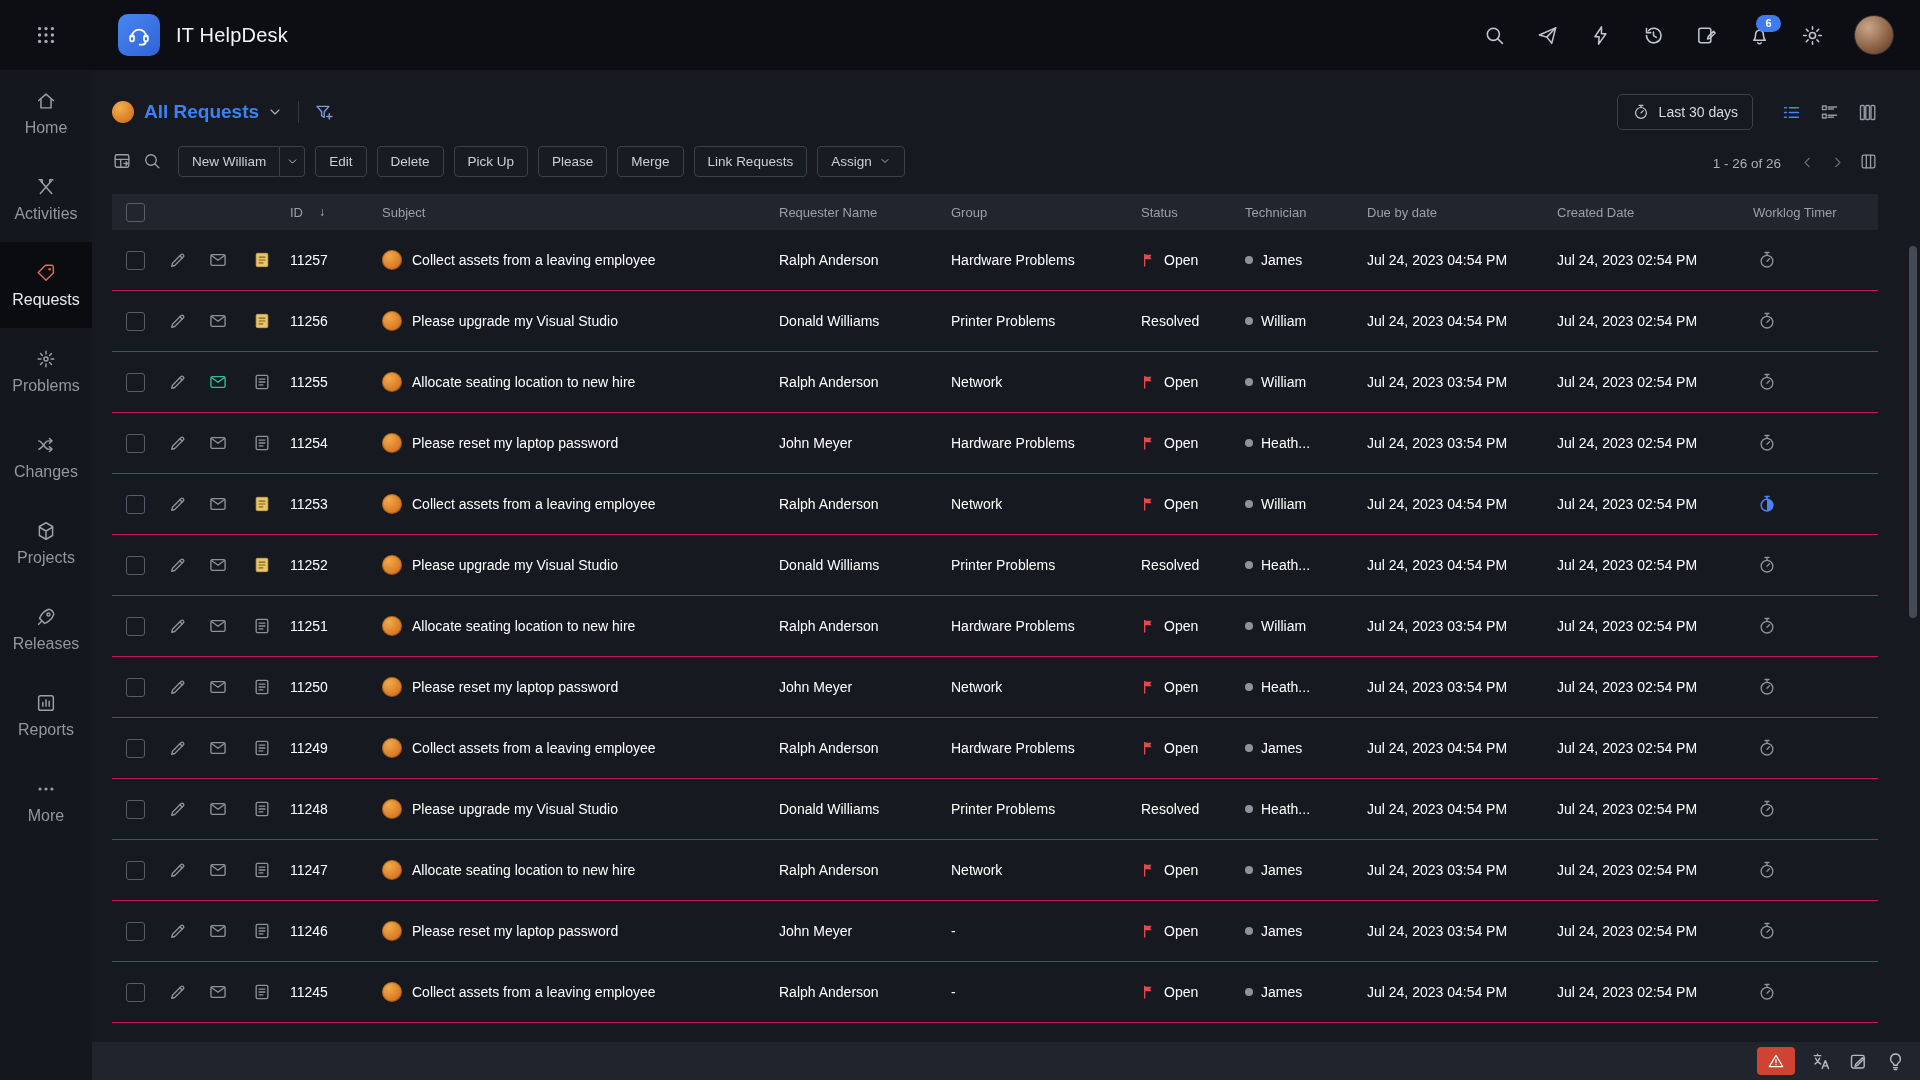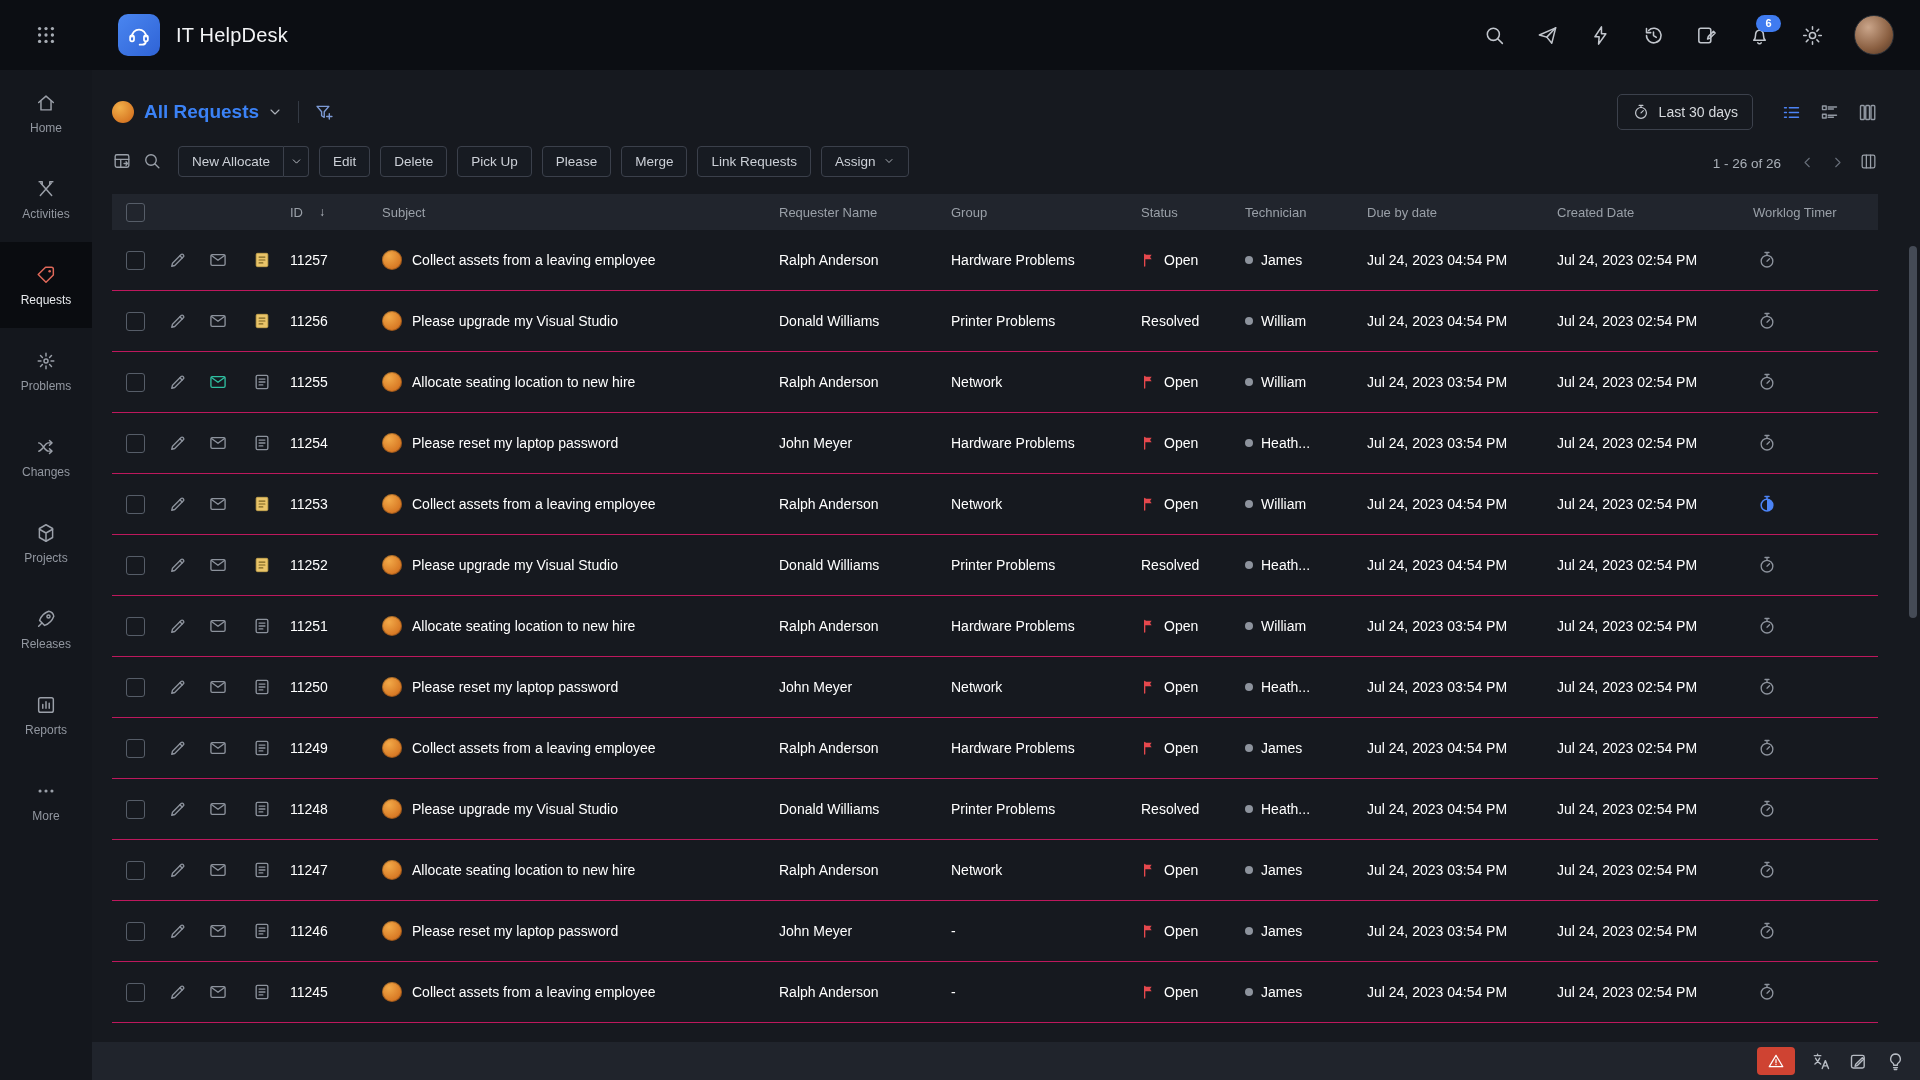--- a/index.html
+++ b/index.html
@@ -3,21 +3,21 @@
 <meta charset="utf-8">
 <style>
   html,body{margin:0;padding:0}
   body{width:1920px;height:1080px;overflow:hidden;background:#0c0e13;font-family:"Liberation Sans",sans-serif}
   svg{display:block}
   .app{display:flex;width:1920px;height:1080px}
   
   .sidebar{width:92px;flex-shrink:0;background:#14171d;display:flex;flex-direction:column;z-index:2}
   .launcher{height:70px;background:#0c0e13;display:flex;align-items:center;justify-content:center;color:#a7acb4;cursor:pointer}
   .launcher svg{width:22px;height:22px}
-  .nav-item{height:86px;display:flex;flex-direction:column;align-items:center;justify-content:center;gap:7px;color:#9297a0;font-size:12px;cursor:pointer}
+  .nav-item{height:86px;display:flex;flex-direction:column;align-items:center;justify-content:center;gap:7px;color:#9297a0;font-size:16px;cursor:pointer}
   .nav-icon{width:22px;height:22px;color:#9ba0a9}
   .nav-icon svg{width:100%;height:100%}
   .nav-item.active{background:#0a0c10}
   .nav-item.active .nav-icon{color:#e0695a}
   .nav-item.active .nav-label{color:#e7e9ec}
   
   .main{flex:1;display:flex;flex-direction:column;background:#16191f;position:relative;min-width:0}
   .topbar{height:70px;background:#0c0e13;display:flex;align-items:center;padding:0 26px;flex-shrink:0}
   .logo{width:42px;height:42px;border-radius:10px;background:linear-gradient(135deg,#4a86f0,#2f63d6);display:flex;align-items:center;justify-content:center;color:#fff;margin-right:16px;flex-shrink:0}
   .logo svg{width:26px;height:26px}
@@ -326,21 +326,21 @@
               <path d="M14.5 15h4M16.8 12.8l1.7 2.2-1.7 2.2"></path>
             </svg>
           </span>
         <span class="ab-icon first">
             <svg viewBox="0 0 24 24" fill="none" stroke="currentColor" stroke-width="1.6" stroke-linecap="round" stroke-linejoin="round">
               <circle cx="10.8" cy="10.8" r="6.3"></circle>
               <path d="M15.6 15.6l4.6 4.6"></path>
             </svg>
           </span>
         <div class="split">
-          <button class="abtn">New Allocate</button>
+          <button class="abtn">New William</button>
           <span class="caretseg">
               <svg viewBox="0 0 24 24" fill="none" stroke="currentColor" stroke-width="1.6" stroke-linecap="round" stroke-linejoin="round">
                 <path d="M6 9l6 6 6-6"></path>
               </svg>
             </span>
         </div>
         <div class="abtns" id="abtns">
             <button class="abtn">Edit</button>
             <button class="abtn">Delete</button>
             <button class="abtn">Pick Up</button>

